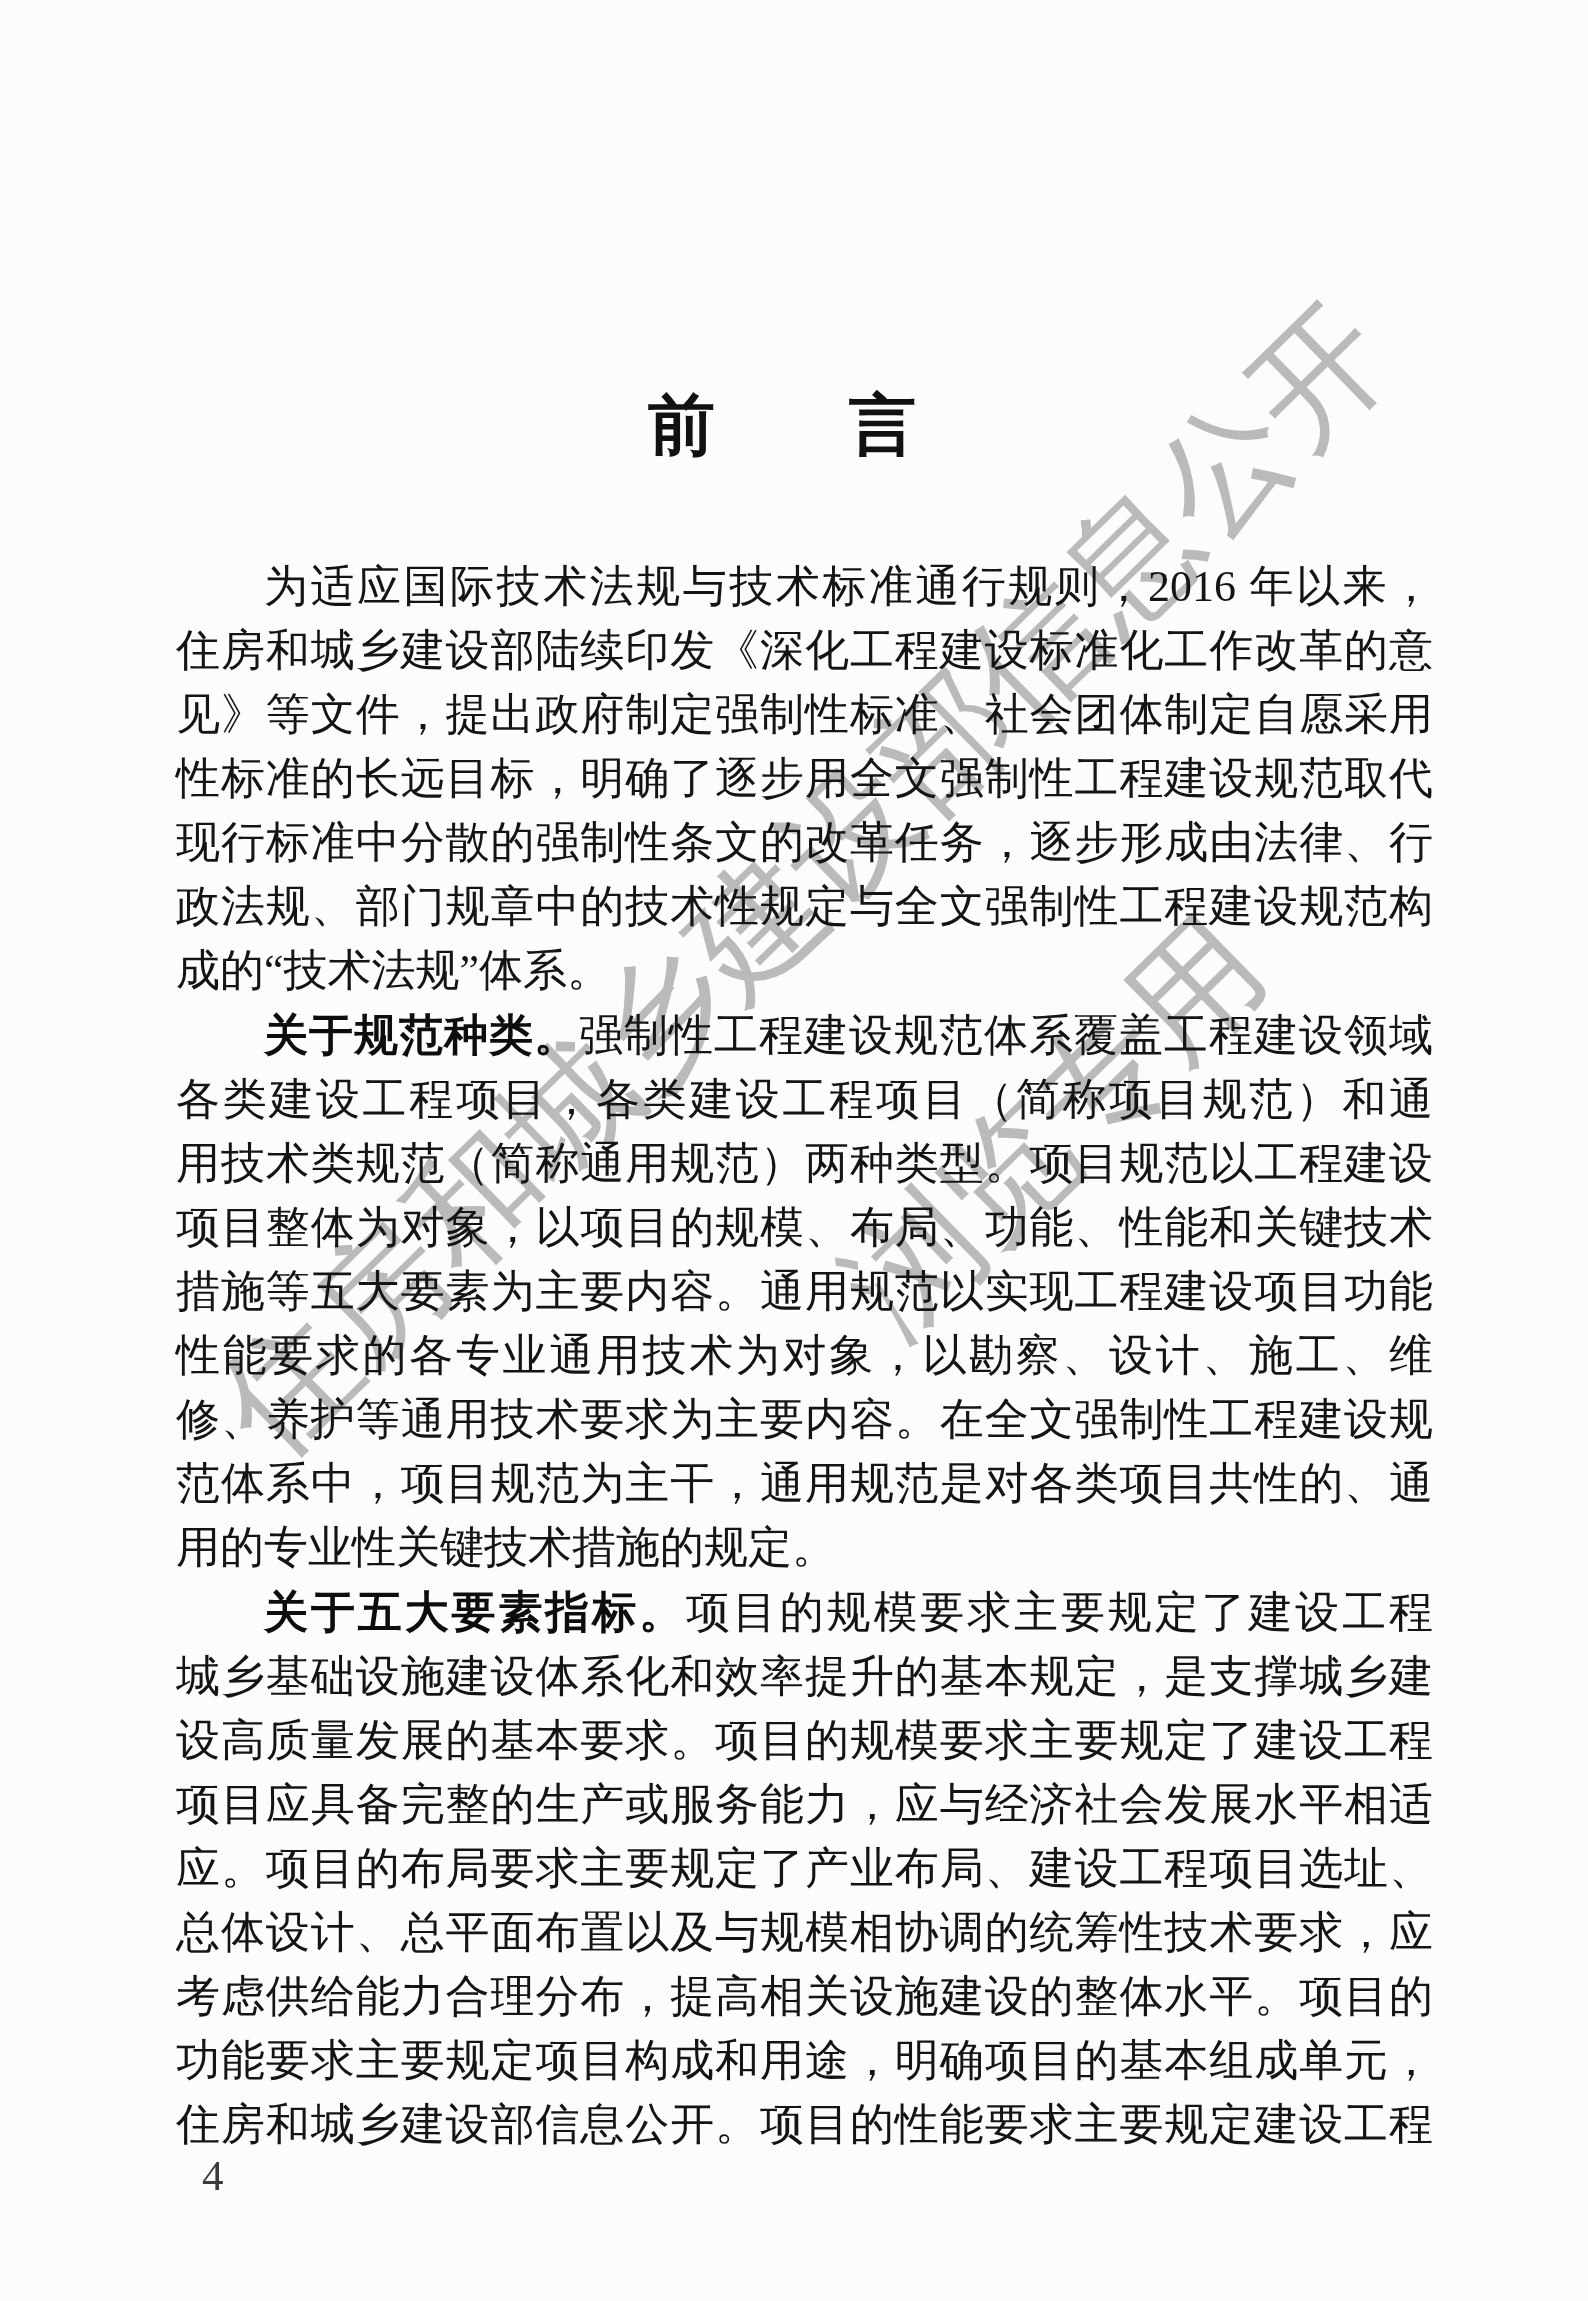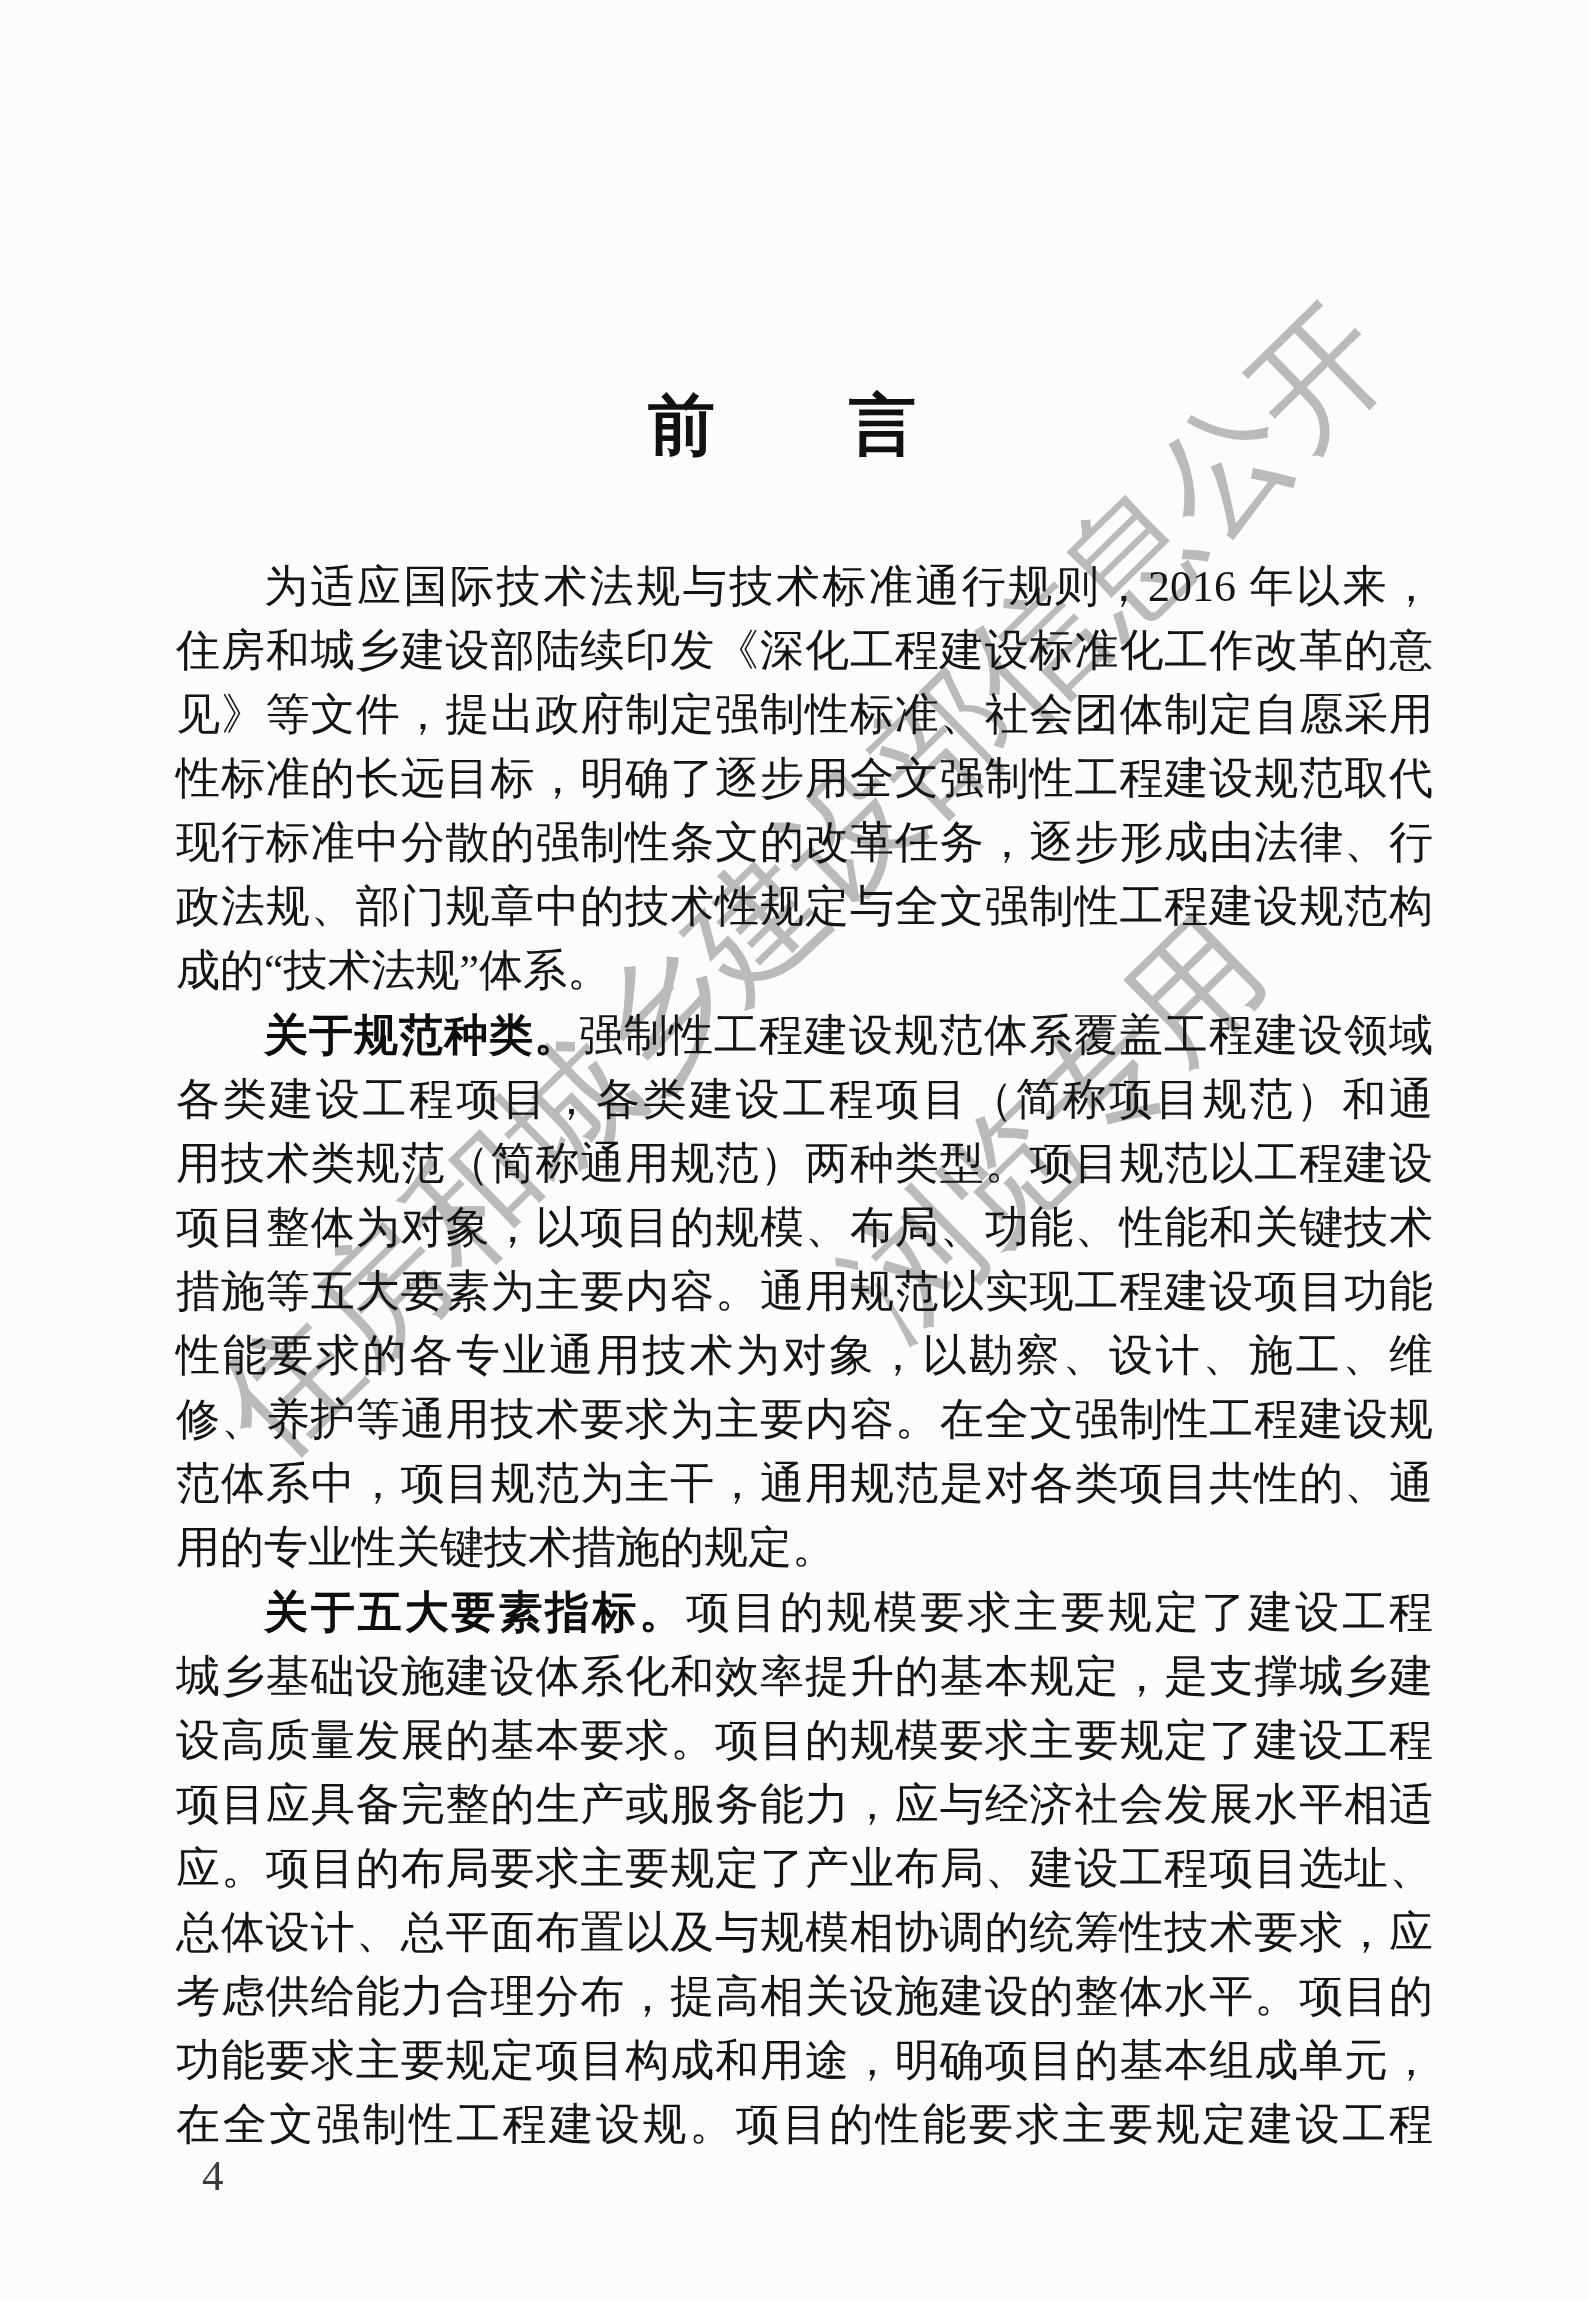--- a/index.html
+++ b/index.html
@@ -112,20 +112,20 @@
       </div>
       <div class="paragraph">
         <div class="line justify indent"><span class="seg bold">关于五大要素指标。</span><span class="seg">项目的规模要求主要规定了建设工程</span></div>
         <div class="line justify"><span class="seg">城乡基础设施建设体系化和效率提升的基本规定，是支撑城乡建</span></div>
         <div class="line justify"><span class="seg">设高质量发展的基本要求。项目的规模要求主要规定了建设工程</span></div>
         <div class="line justify"><span class="seg">项目应具备完整的生产或服务能力，应与经济社会发展水平相适</span></div>
         <div class="line justify"><span class="seg">应。项目的布局要求主要规定了产业布局、建设工程项目选址、</span></div>
         <div class="line justify"><span class="seg">总体设计、总平面布置以及与规模相协调的统筹性技术要求，应</span></div>
         <div class="line justify"><span class="seg">考虑供给能力合理分布，提高相关设施建设的整体水平。项目的</span></div>
         <div class="line justify"><span class="seg">功能要求主要规定项目构成和用途，明确项目的基本组成单元，</span></div>
-        <div class="line justify"><span class="seg">在全文强制性工程建设规。项目的性能要求主要规定建设工程</span></div>
+        <div class="line justify"><span class="seg">住房和城乡建设部信息公开。项目的性能要求主要规定建设工程</span></div>
       </div>
     </div>
 
   <div class="page-number">4</div>
 
 </div>
 
 
 </body></html>

